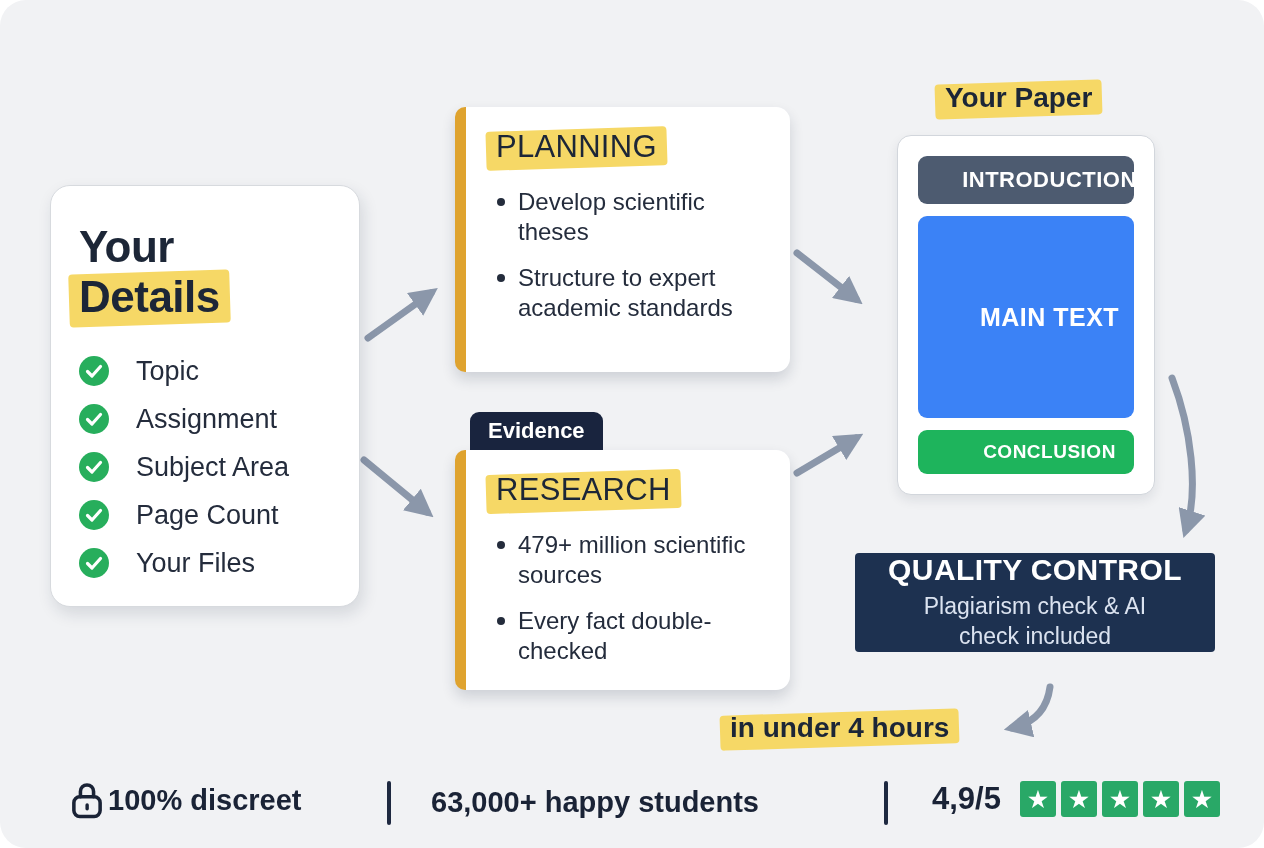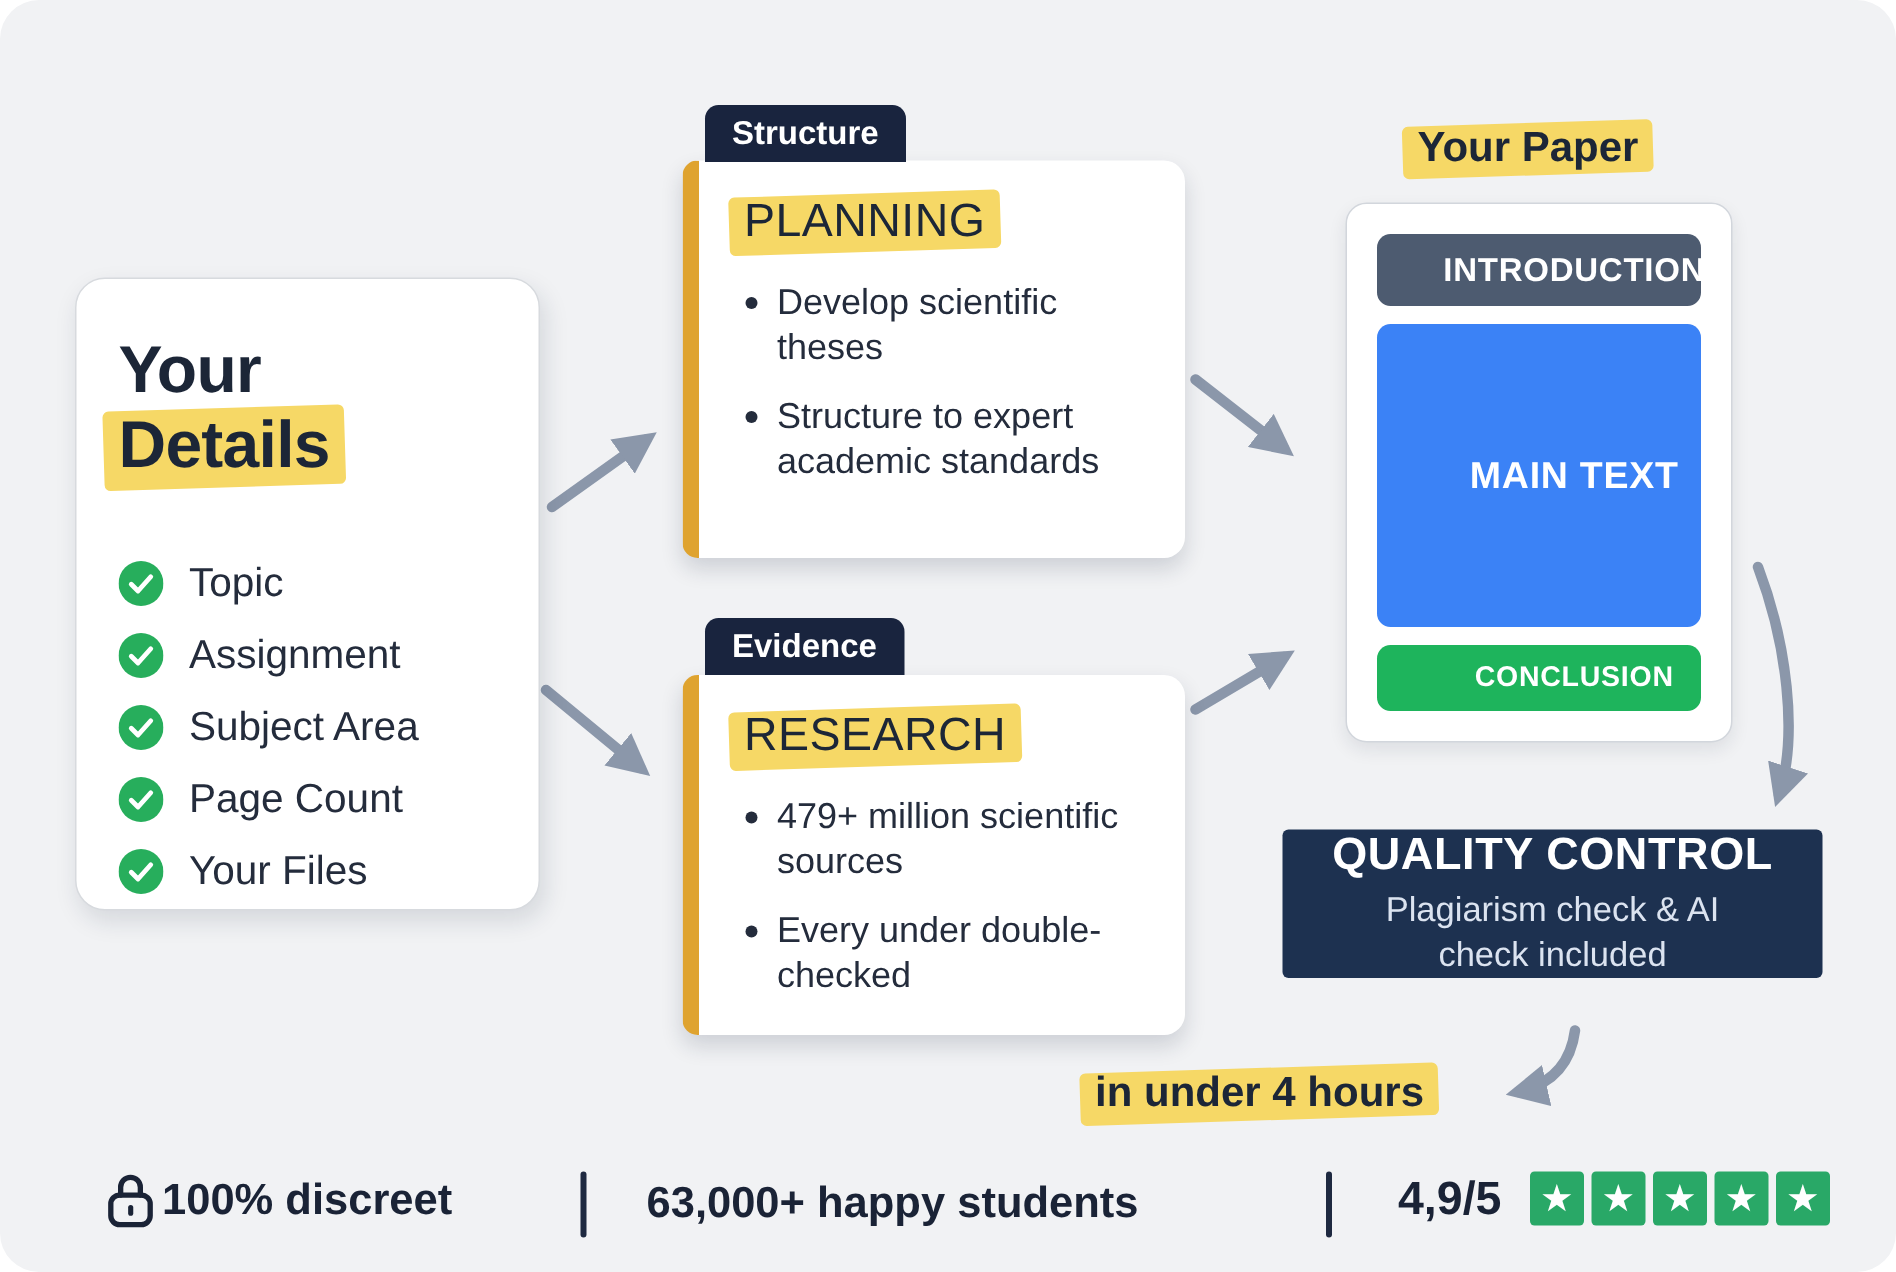--- a/index.html
+++ b/index.html
@@ -24,21 +24,21 @@
 
   
   .details-card {
     position:absolute; left:50px; top:185px; width:310px; height:422px;
     background:#ffffff; border:1.5px solid #d7dade; border-radius:20px;
     box-shadow:3px 7px 16px rgba(25,35,60,.13);
     padding:36px 28px; z-index:2;
   }
   .details-title { font-size:44px; line-height:1.14; font-weight:800; letter-spacing:-.5px; }
   .details-list { list-style:none; margin-top:34px; }
-  .details-list li { display:flex; align-items:flex-end; gap:17px; height:48px; }
+  .details-list li { display:flex; align-items:flex-start; gap:27px; height:48px; }
   .details-list .label { font-size:27px; color:#242c3c; }
   .check { width:30px; height:30px; flex:0 0 30px; }
 
   
   .tab {
     position:absolute; height:38px; line-height:38px; padding:0 18px;
     background:#19243e; color:#ffffff; font-size:22px; font-weight:700;
     border-radius:9px 9px 0 0; z-index:3;
   }
   .proc-card {
@@ -157,35 +157,34 @@
       <li>
         <svg class="check" viewBox="0 0 30 30">
             <circle cx="15" cy="15" r="15" fill="#27ae5c"></circle>
             <path d="M8.5 15.5 L13 20 L21.5 10.5" stroke="#fff" stroke-width="3.2" fill="none" stroke-linecap="round" stroke-linejoin="round"></path>
           </svg>
         <span class="label">Your Files</span>
       </li>
     </ul>
   </div>
 
-  <div class="tab" style="left:470px; top:70px;">Structure</div>
   <div class="proc-card" style="left:455px; top:107px; height:265px;">
     <span class="proc-title hl">PLANNING</span>
     <ul class="proc-bullets">
       <li>Develop scientific theses</li>
       <li>Structure to expert academic standards</li>
     </ul>
   </div>
 
   <div class="tab" style="left:470px; top:412px;">Evidence</div>
   <div class="proc-card" style="left:455px; top:450px; height:240px;">
     <span class="proc-title hl">RESEARCH</span>
     <ul class="proc-bullets">
       <li>479+ million scientific sources</li>
-      <li>Every under double-checked</li>
+      <li>Every fact double-checked</li>
     </ul>
   </div>
 
   <div class="paper-label">
     <span class="hl">Your Paper</span>
   </div>
   <div class="paper-card">
     <div class="paper-sec sec-intro">INTRODUCTION</div>
     <div class="paper-sec sec-main">MAIN TEXT</div>
     <div class="paper-sec sec-concl">CONCLUSION</div>

